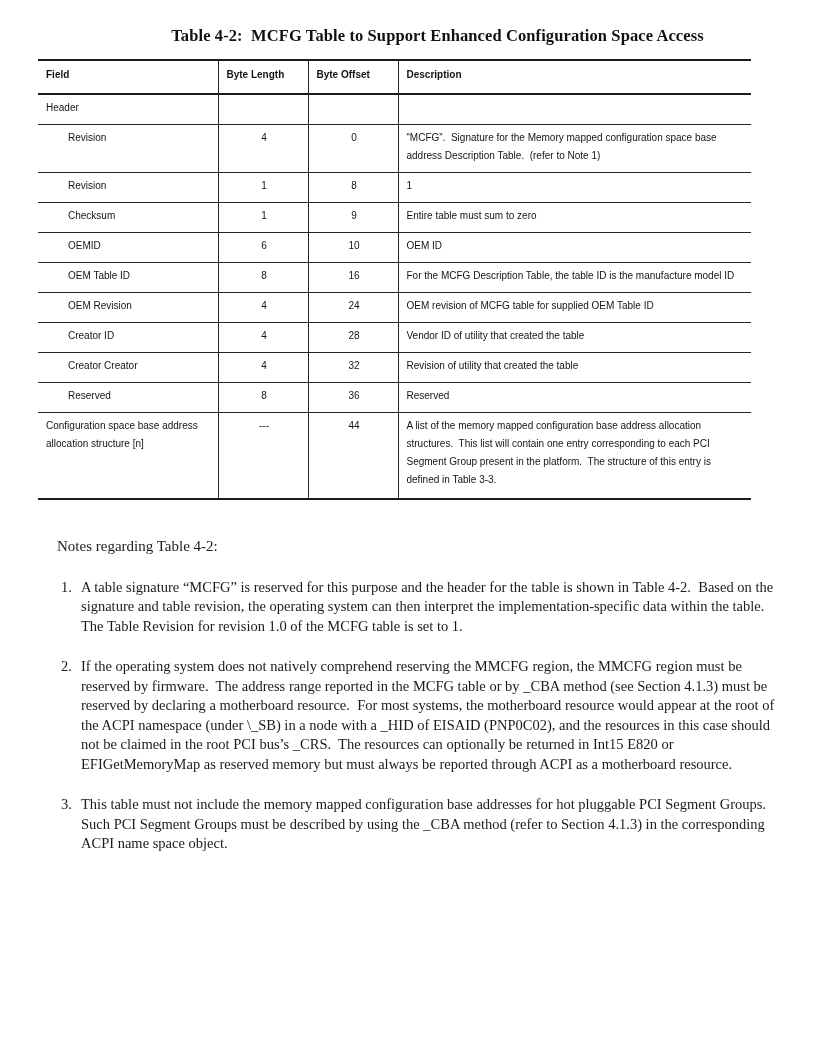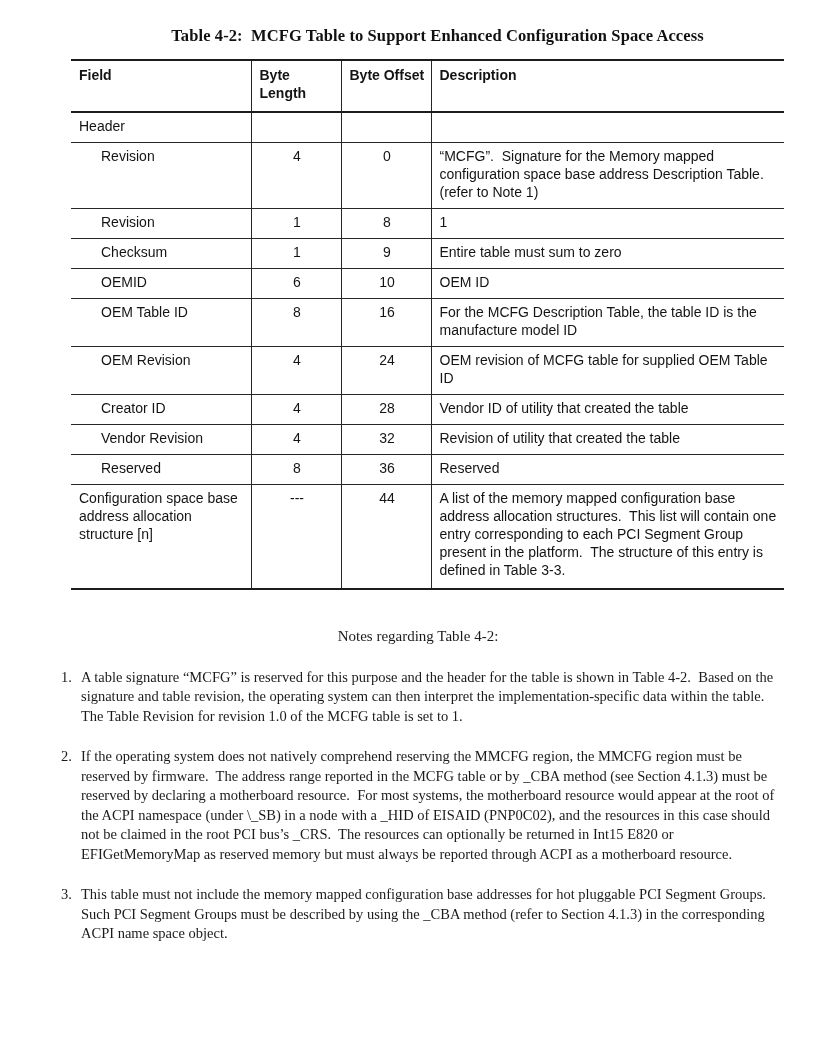--- a/index.html
+++ b/index.html
@@ -26,26 +26,26 @@
     text-align: center;
     color: #111;
     letter-spacing: 0.1px;
     white-space: pre-wrap;
     padding-left: 40px;
   }
   table.spec-table {
     border-collapse: collapse;
     table-layout: fixed;
     width: 713px;
-    margin-left: 71px;
+    margin-left: 38px;
     margin-top: 13px;
     border-top: 2px solid #1c1c1c;
     border-bottom: 2px solid #1c1c1c;
     font-family: "Liberation Sans", sans-serif;
-    font-size: 14px;
+    font-size: 10px;
     line-height: 18px;
     color: #141414;
   }
   table.spec-table th,
   table.spec-table td {
     vertical-align: top;
     border-bottom: 1.5px solid #262626;
     padding: 4px 6px 7px 8px;
     box-sizing: border-box;
     white-space: pre-wrap;
@@ -78,21 +78,20 @@
     margin-top: 37px;
     width: 722px;
     font-family: "Liberation Serif", serif;
     font-size: 14.5px;
     line-height: 19.5px;
     color: #1b1b1b;
   }
   .notes-heading {
     font-size: 15px;
     margin-bottom: 0;
-    text-align: center;
   }
   ol.notes-list {
     list-style: none;
     margin: 0;
     padding: 0;
   }
   ol.notes-list li {
     display: flex;
     margin-top: 21px;
   }
@@ -172,21 +171,21 @@
           <td class="cell-num">24</td>
           <td class="cell-desc">OEM revision of MCFG table for supplied OEM Table ID</td>
         </tr>
         <tr>
           <td class="cell-field indent">Creator ID</td>
           <td class="cell-num">4</td>
           <td class="cell-num">28</td>
           <td class="cell-desc">Vendor ID of utility that created the table</td>
         </tr>
         <tr>
-          <td class="cell-field indent">Vendor Revision</td>
+          <td class="cell-field indent">Creator Creator</td>
           <td class="cell-num">4</td>
           <td class="cell-num">32</td>
           <td class="cell-desc">Revision of utility that created the table</td>
         </tr>
         <tr>
           <td class="cell-field indent">Reserved</td>
           <td class="cell-num">8</td>
           <td class="cell-num">36</td>
           <td class="cell-desc">Reserved</td>
         </tr>

